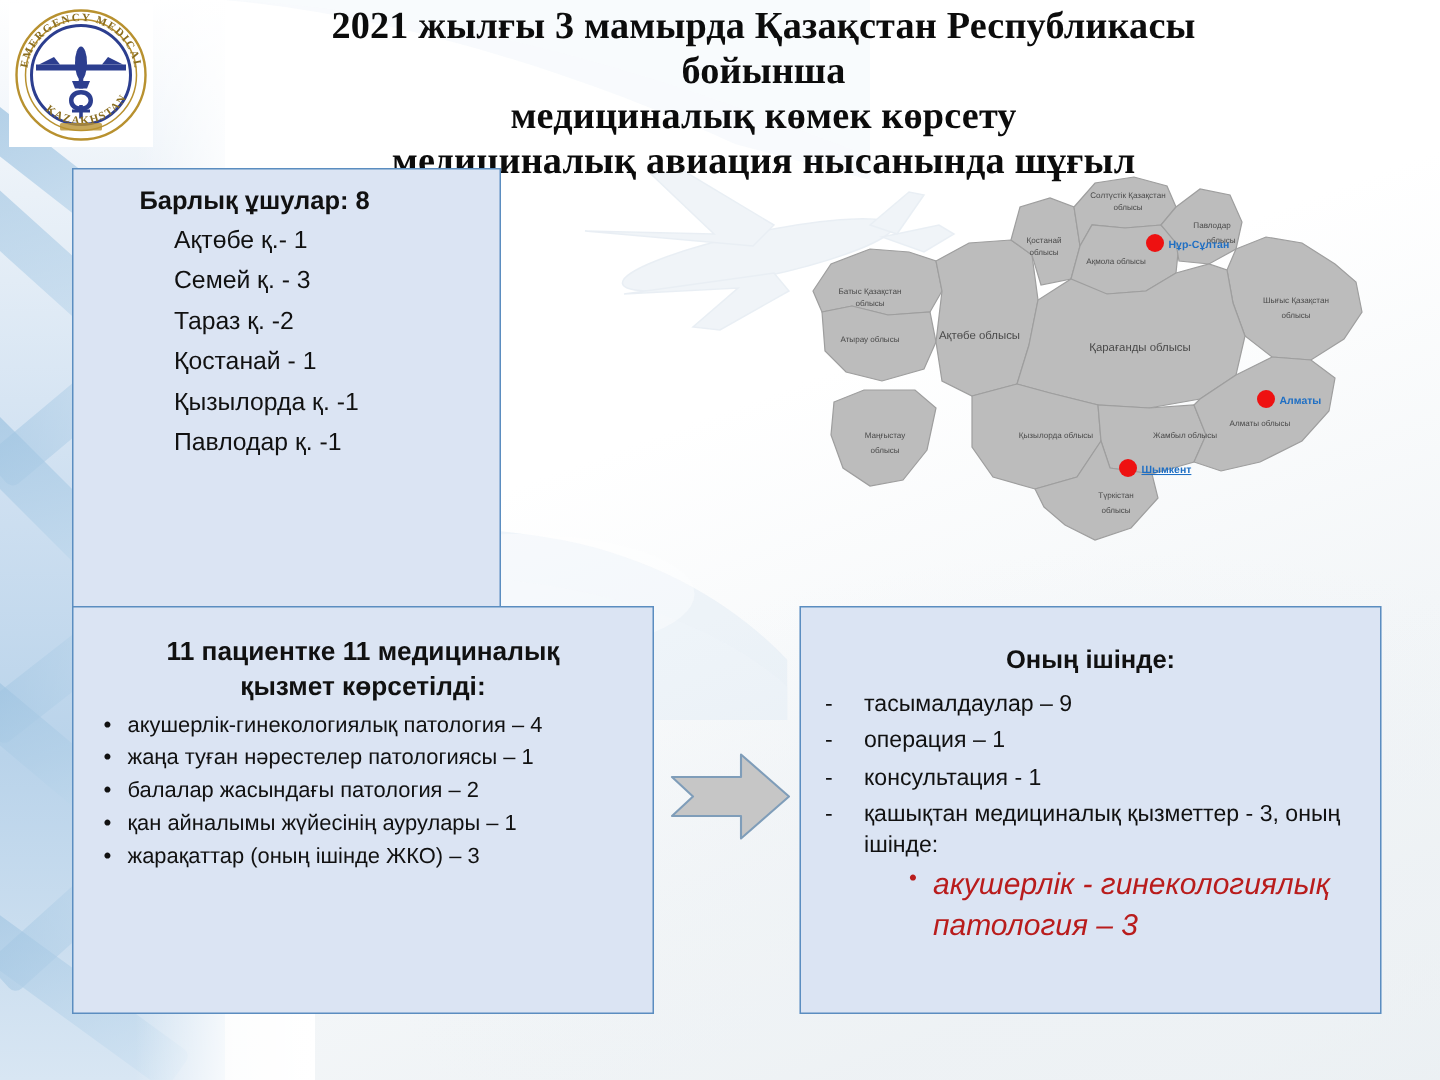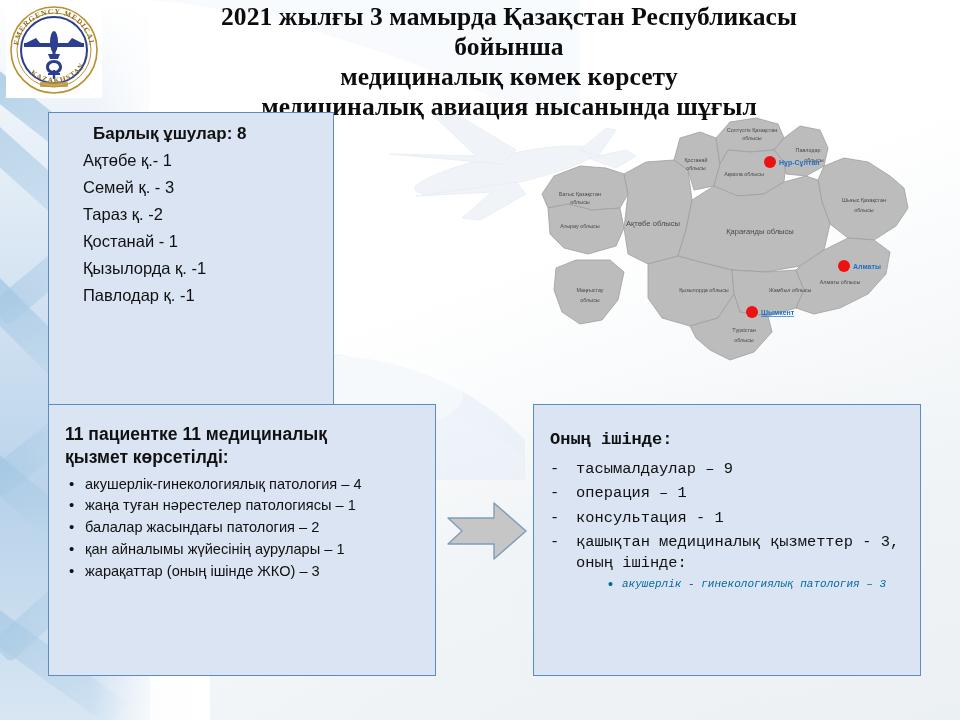--- a/index.html
+++ b/index.html
@@ -52,31 +52,31 @@
     letter-spacing:.1px;
   }
 
   
   .card{
     position:absolute;background:#dbe4f3;border:1.5px solid #5b8dc0;
     box-sizing:border-box;
   }
   #card-flights{left:48px;top:112px;width:286px;height:312px;}
   #card-patients{left:48px;top:404px;width:388px;height:272px;}
-  #card-breakdown{left:533px;top:404px;width:388px;height:272px;font-family:Liberation Mono, monospace;}
+  #card-breakdown{left:533px;top:404px;width:388px;height:272px;}
 
   .card-title{
-    text-align:left;font-weight:bold;font-size:17px;color:#111;
+    text-align:center;font-weight:bold;font-size:17px;color:#111;
     line-height:1.3;
   }
   #card-flights .card-title{
     text-align:left;padding:10px 0 2px 44px;font-size:17px;
   }
   .flight-list{list-style:none;margin:0;padding:0 0 0 34px;}
-  .flight-list li{font-size:16.5px;color:#111;line-height:1.63;}
+  .flight-list li{font-size:16.5px;color:#111;line-height:1.63;margin-left:33px;}
 
   #card-patients .card-title{padding:18px 16px 4px 16px;font-size:17.5px;}
   .bullets{list-style:none;margin:0;padding:2px 8px 0 14px;}
   .bullets li{
     position:relative;padding-left:22px;font-size:14.6px;color:#111;
     line-height:1.32;margin-bottom:2.5px;
   }
   .bullets li:before{
     content:"•";position:absolute;left:6px;top:-1px;font-size:15px;color:#111;
   }
@@ -85,22 +85,22 @@
   .dashlist{list-style:none;margin:0;padding:2px 12px 0 8px;}
   .dashlist > li{
     position:relative;padding-left:34px;font-size:15.4px;color:#111;
     line-height:1.38;margin-bottom:3px;
   }
   .dashlist > li:before{
     content:"-";position:absolute;left:8px;top:0;font-size:15.4px;color:#111;
   }
   .sublist{list-style:none;margin:3px 0 0 0;padding:0 0 0 30px;}
   .sublist li{
-    position:relative;padding-left:16px;font-style:italic;font-size:11px;
-    color:#0369a1;line-height:1.35;
+    position:relative;padding-left:16px;font-style:italic;font-size:20px;
+    color:#b91c1c;line-height:1.35;
   }
   .sublist li:before{
     content:"•";position:absolute;left:0;top:-1px;font-style:normal;font-size:15px;
   }
 
   
   .arrow{position:absolute;left:446px;top:500px;width:82px;height:62px;}
 
   
   .map{position:absolute;left:528px;top:104px;width:430px;height:272px;}

